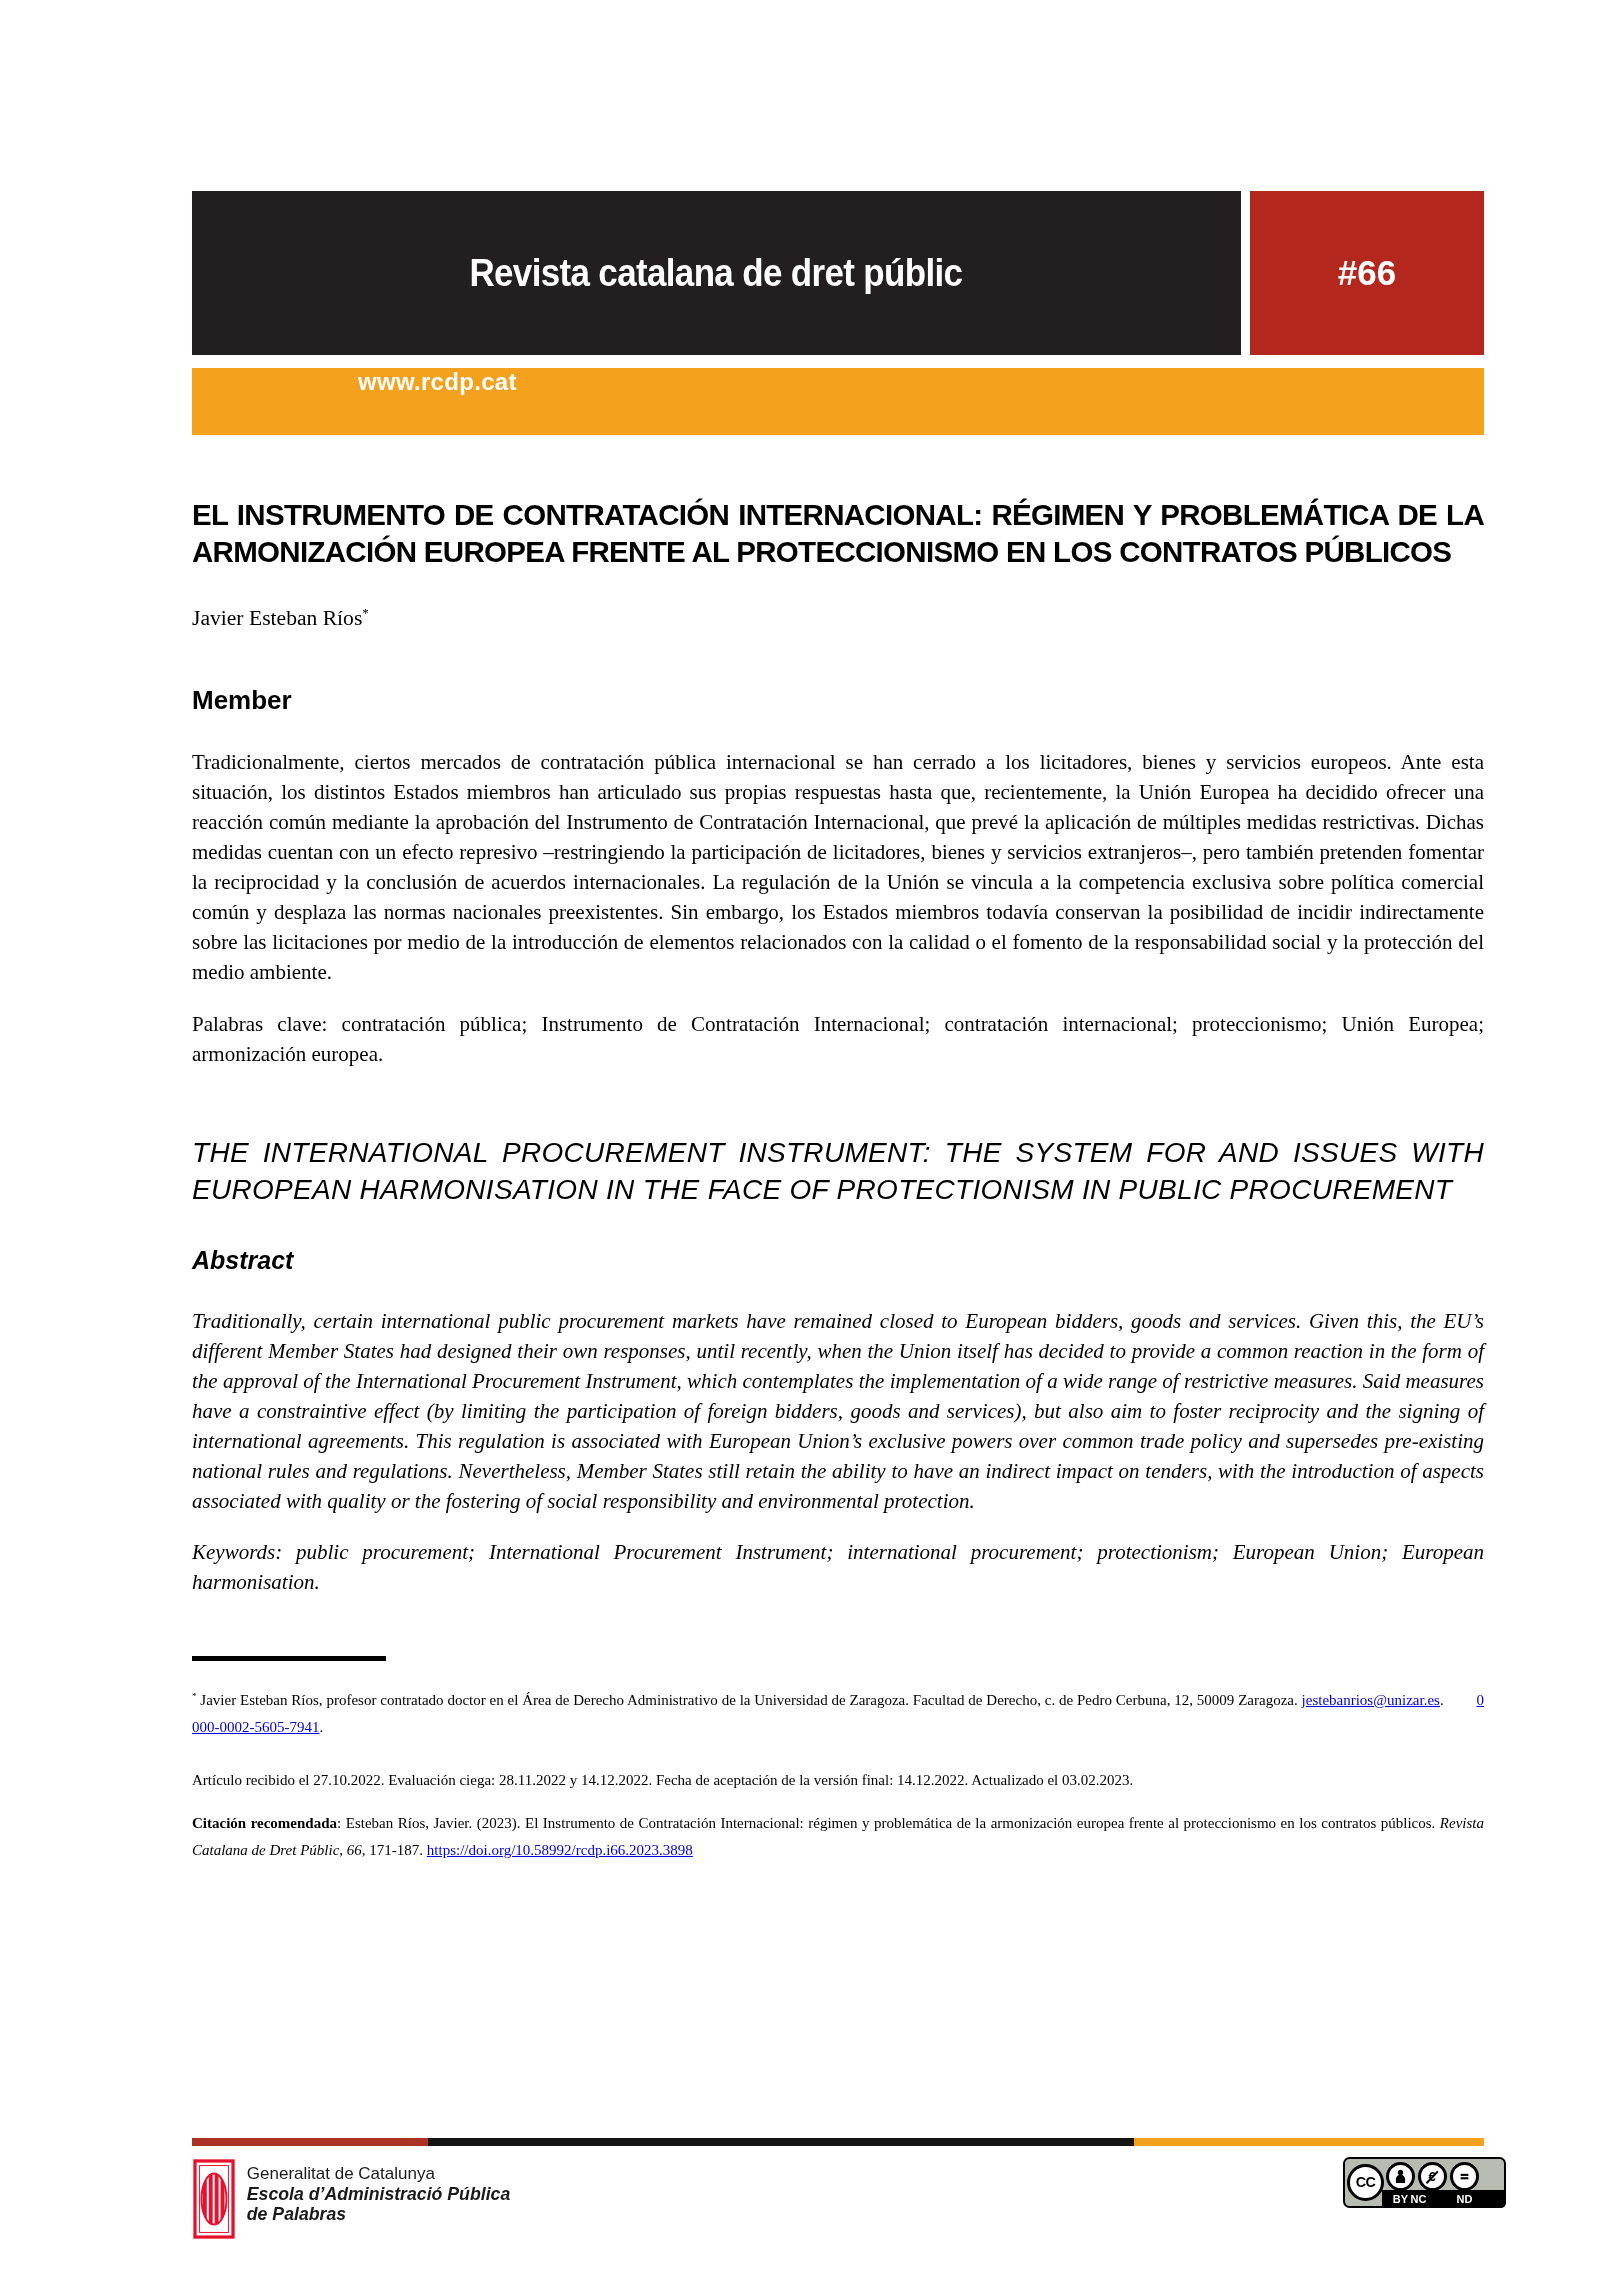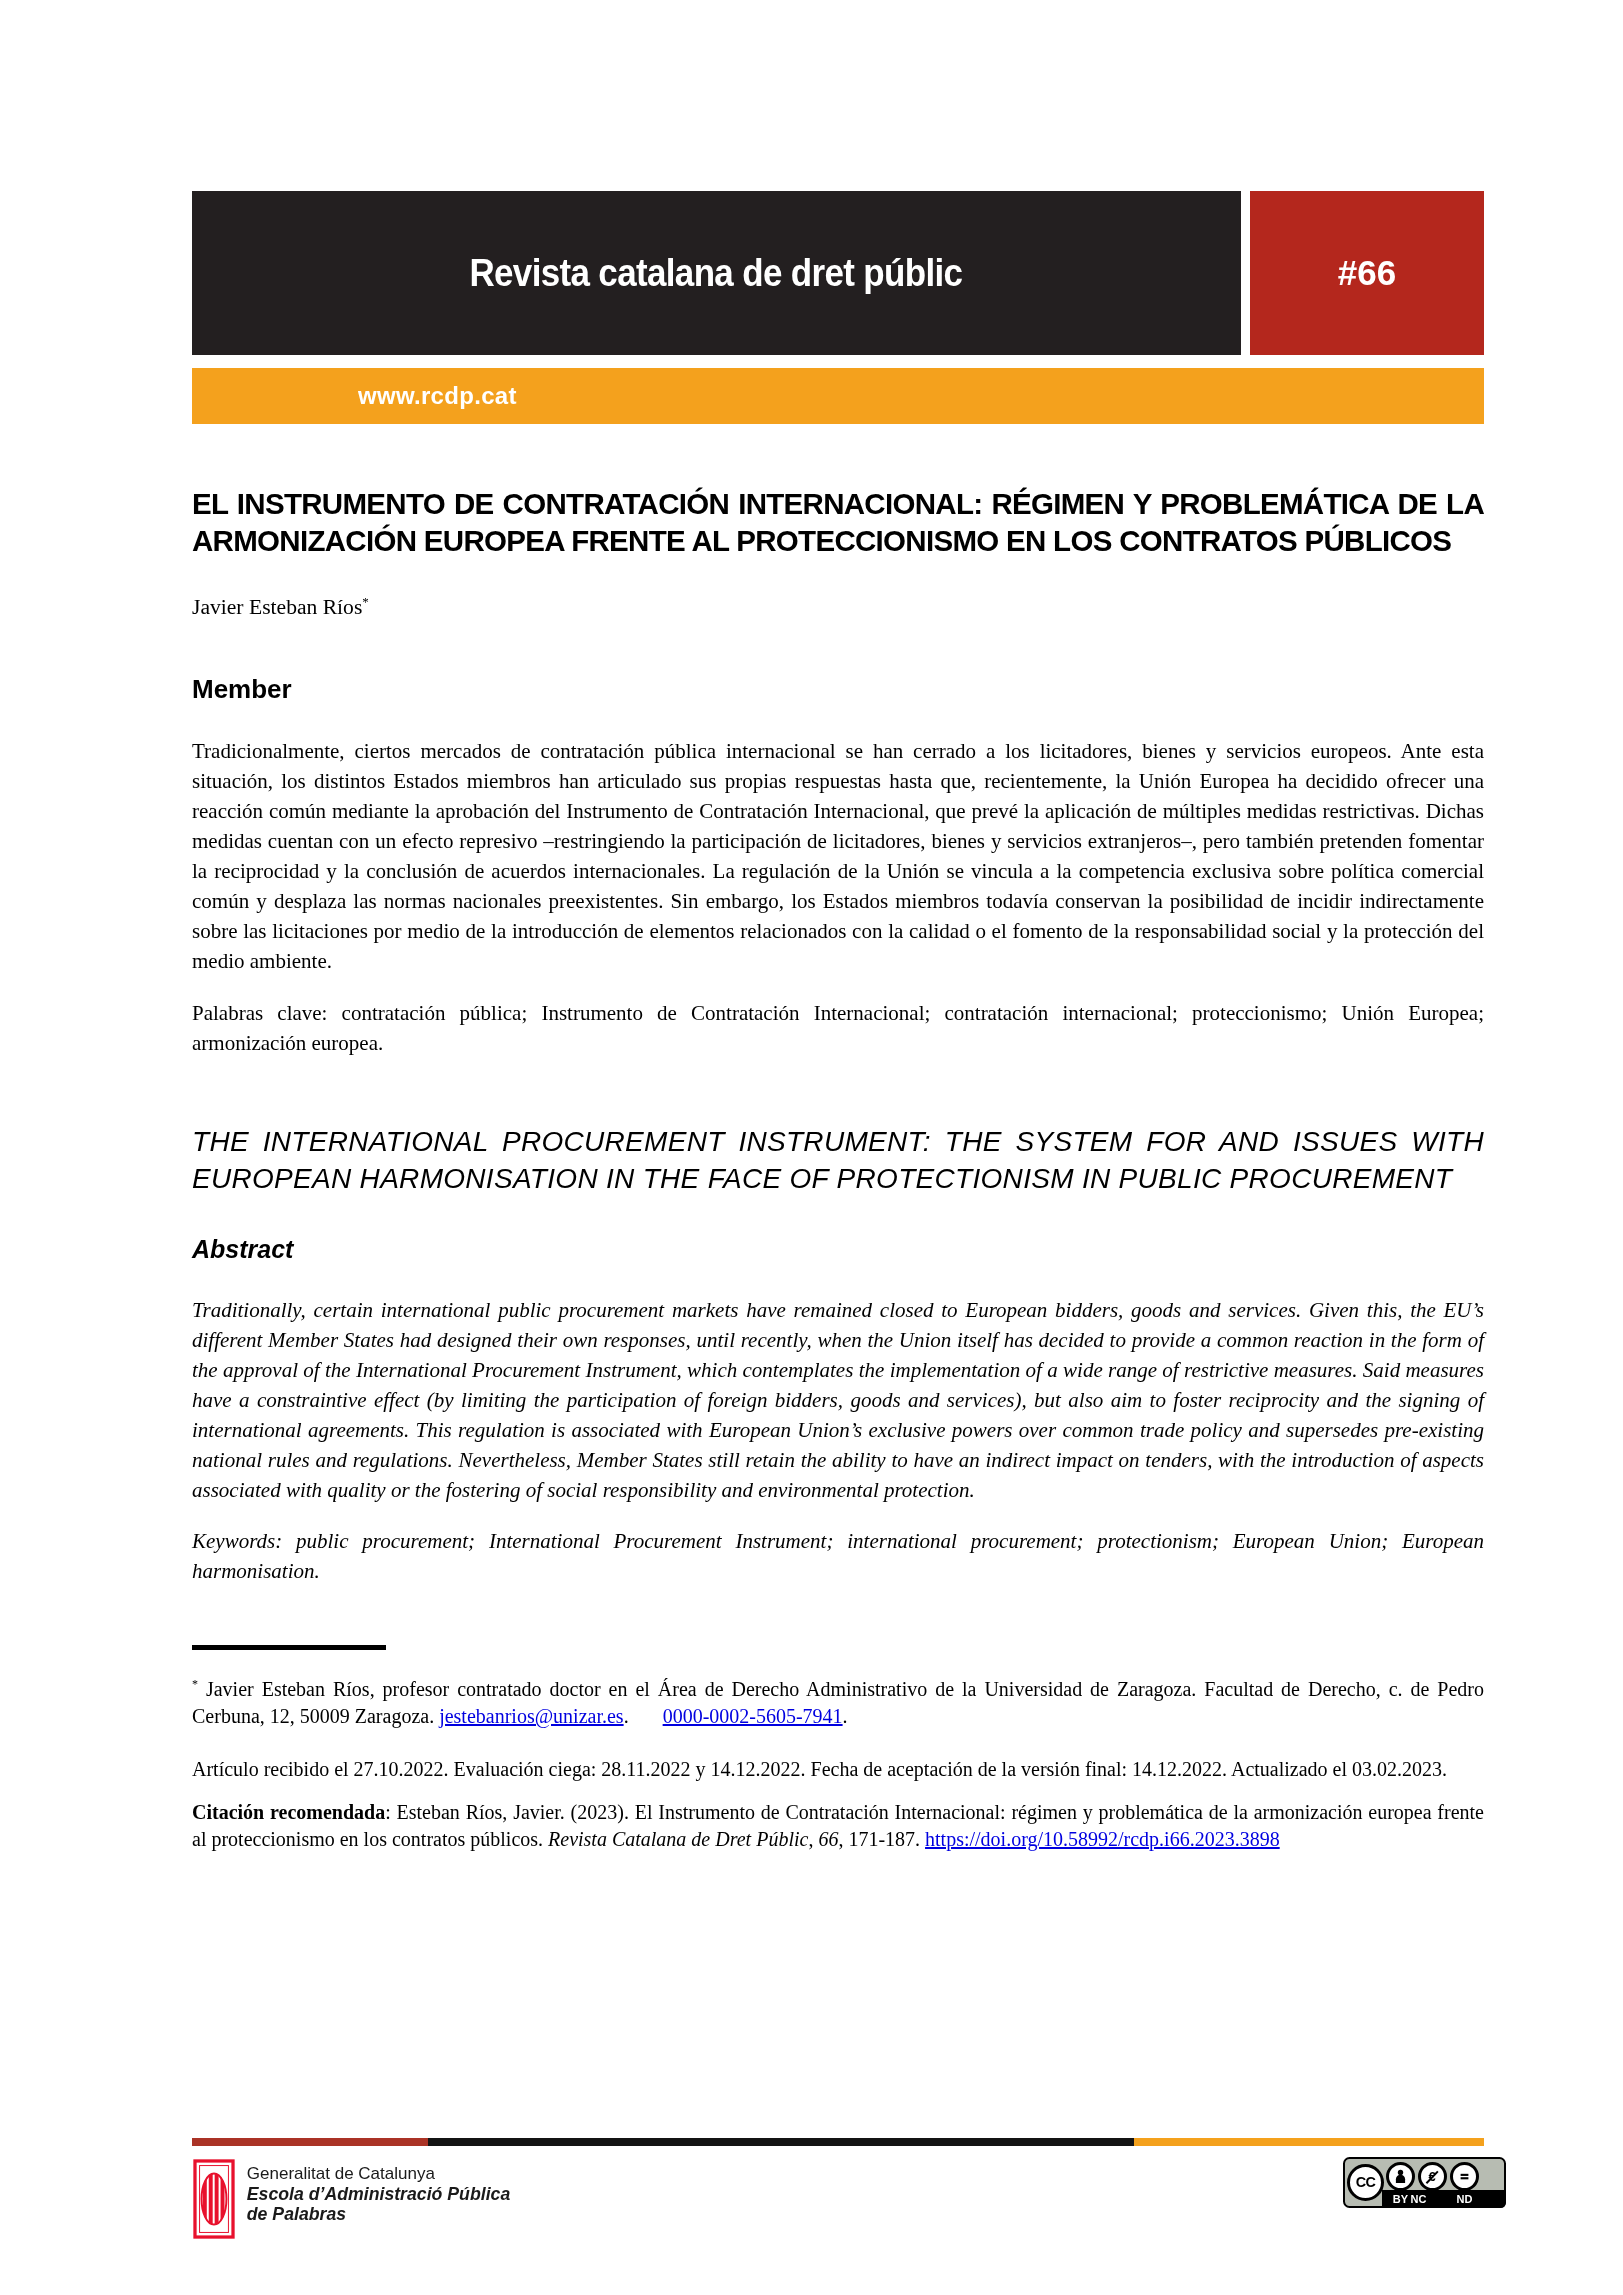--- a/index.html
+++ b/index.html
@@ -7,41 +7,41 @@
         font-family:"Liberation Serif",serif;color:#000;overflow:hidden;}
   .content{position:absolute;left:192px;top:0;width:1292px;}
 
   
   .header-row{display:flex;margin-top:191px;height:164px;gap:9.2px;}
   .header-dark{flex:1;background:#231f20;display:flex;align-items:center;justify-content:center;}
   .banner-title{font-family:"Liberation Sans",sans-serif;font-weight:bold;color:#fff;
                 font-size:38px;letter-spacing:-0.7px;transform:scaleX(.92);white-space:nowrap;}
   .header-red{width:234px;background:#b4271d;display:flex;align-items:center;justify-content:center;}
   .issue-number{font-family:"Liberation Sans",sans-serif;font-weight:bold;color:#fff;font-size:35px;}
-  .header-orange{margin-top:13px;height:56px;background:#f4a11d;display:flex;align-items:center;}
+  .header-orange{margin-top:13px;height:67px;background:#f4a11d;display:flex;align-items:flex-start;}
   .site-url{margin-left:166px;font-family:"Liberation Sans",sans-serif;font-weight:bold;
             color:#fff;font-size:24px;letter-spacing:0.3px;}
 
   
   .title-es{margin:61px 0 0;font-family:"Liberation Sans",sans-serif;font-weight:bold;
             font-size:29.5px;line-height:37px;letter-spacing:-0.7px;text-align:justify;}
   .author-line{margin:36px 0 0;font-size:21.6px;}
   .h-resumen{margin:54px 0 0;font-family:"Liberation Sans",sans-serif;font-weight:bold;font-size:26px;}
   .para{font-size:21px;line-height:30px;text-align:justify;margin:0;}
   .mt-body{margin-top:31px;}
   .mt-para{margin-top:21.6px;}
   .title-en{margin:65px 0 0;font-family:"Liberation Sans",sans-serif;font-style:italic;
             font-weight:normal;font-size:28px;line-height:37px;letter-spacing:0.3px;text-align:justify;}
   .h-abstract{margin:38px 0 0;font-family:"Liberation Sans",sans-serif;font-style:italic;
               font-weight:bold;font-size:25px;}
   .italic-body{font-style:italic;}
 
   
   .fn-rule{margin-top:59px;width:194px;height:4.6px;background:#000;}
-  .fn{font-size:20px;line-height:27.5px;text-align:justify;margin:0;}
+  .fn{font-size:15px;line-height:27.5px;text-align:justify;margin:0;}
   .fn1{margin-top:26px;}
   .fn2{margin-top:25px;}
   .fn3{margin-top:15.7px;}
   .rt-normal{}
   .rt-bold{font-weight:bold;}
   .rt-italic{font-style:italic;}
   .rt-sup{vertical-align:super;font-size:.6em;line-height:0;}
   .rt-link{color:#0000e0;text-decoration:underline;overflow-wrap:break-word;word-break:break-all;}
   .rt-gap{display:inline-block;width:29px;}
 

